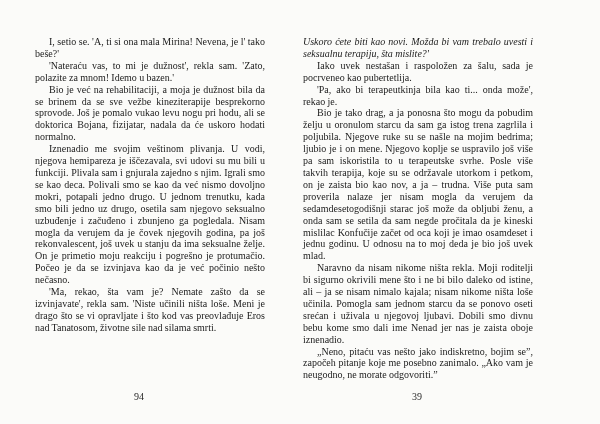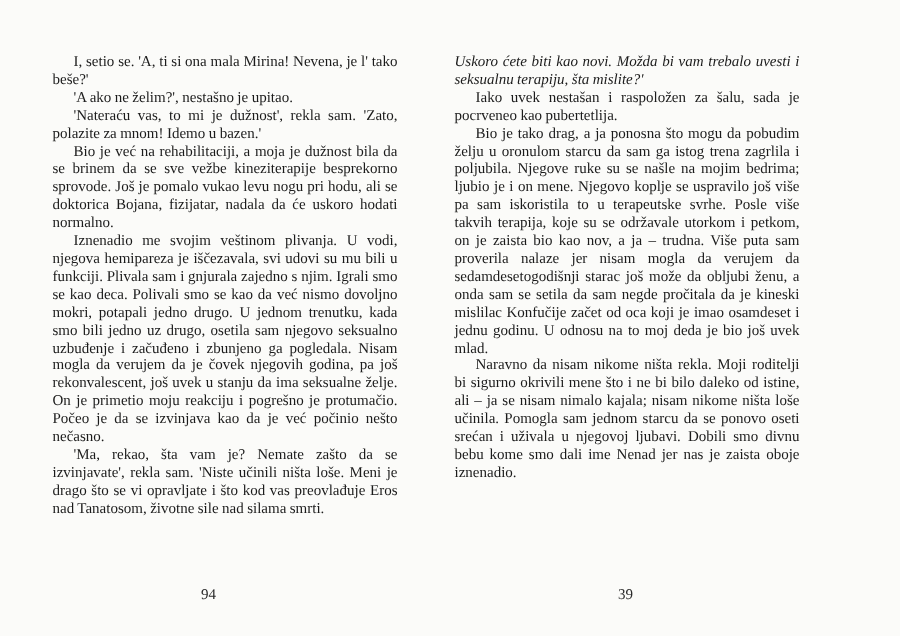--- a/index.html
+++ b/index.html
@@ -54,32 +54,33 @@
   }
 </style>
 </head>
 <body>
 
 <div class="spread">
 
   <div class="page left">
     <div class="text-block">
       <p>I, setio se. 'A, ti si ona mala Mirina! Nevena, je l' tako beše?'</p>
-      <p>'A ako ne želim?', nestašno je upitao.</p>
       <p>'Nateraću vas, to mi je dužnost', rekla sam. 'Zato, polazite za mnom! Idemo u bazen.'</p>
       <p>Bio je već na rehabilitaciji, a moja je dužnost bila da se brinem da se sve vežbe kineziterapije besprekorno sprovode. Još je pomalo vukao levu nogu pri hodu, ali se doktorica Bojana, fizijatar, nadala da će uskoro hodati normalno.</p>
       <p>Iznenadio me svojim veštinom plivanja. U vodi, njegova hemipareza je iščezavala, svi udovi su mu bili u funkciji. Plivala sam i gnjurala zajedno s njim. Igrali smo se kao deca. Polivali smo se kao da već nismo dovoljno mokri, potapali jedno drugo. U jednom trenutku, kada smo bili jedno uz drugo, osetila sam njegovo seksualno uzbuđenje i začuđeno i zbunjeno ga pogledala. Nisam mogla da verujem da je čovek njegovih godina, pa još rekonvalescent, još uvek u stanju da ima seksualne želje. On je primetio moju reakciju i pogrešno je protumačio. Počeo je da se izvinjava kao da je već počinio nešto nečasno.</p>
       <p>'Ma, rekao, šta vam je? Nemate zašto da se izvinjavate', rekla sam. 'Niste učinili ništa loše. Meni je drago što se vi opravljate i što kod vas preovlađuje Eros nad Tanatosom, životne sile nad silama smrti.</p>
     </div>
     <div class="folio">94</div>
   </div>
 
   <div class="page right">
     <div class="text-block">
       <p class="no-indent">Uskoro ćete biti kao novi. Možda bi vam trebalo uvesti i seksualnu terapiju, šta mislite?'</p>
       <p>Iako uvek nestašan i raspoložen za šalu, sada je pocrveneo kao pubertetlija.</p>
+      <p>'Pa, ako bi terapeutkinja bila kao ti... onda može', rekao je.</p>
       <p>Bio je tako drag, a ja ponosna što mogu da pobudim želju u oronulom starcu da sam ga istog trena zagrlila i poljubila. Njegove ruke su se našle na mojim bedrima; ljubio je i on mene. Njegovo koplje se uspravilo još više pa sam iskoristila to u terapeutske svrhe. Posle više takvih terapija, koje su se održavale utorkom i petkom, on je zaista bio kao nov, a ja – trudna. Više puta sam proverila nalaze jer nisam mogla da verujem da sedamdesetogodišnji starac još može da obljubi ženu, a onda sam se setila da sam negde pročitala da je kineski mislilac Konfučije začet od oca koji je imao osamdeset i jednu godinu. U odnosu na to moj deda je bio još uvek mlad.</p>
       <p>Naravno da nisam nikome ništa rekla. Moji roditelji bi sigurno okrivili mene što i ne bi bilo daleko od istine, ali – ja se nisam nimalo kajala; nisam nikome ništa loše učinila. Pomogla sam jednom starcu da se ponovo oseti srećan i uživala u njegovoj ljubavi. Dobili smo divnu bebu kome smo dali ime Nenad jer nas je zaista oboje iznenadio.</p>
+      <p>„Neno, pitaću vas nešto jako indiskretno, bojim se”, započeh pitanje koje me posebno zanimalo. „Ako vam je neugodno, ne morate odgovoriti.”</p>
     </div>
     <div class="folio">39</div>
   </div>
 
 </div>
 
 </body></html>

